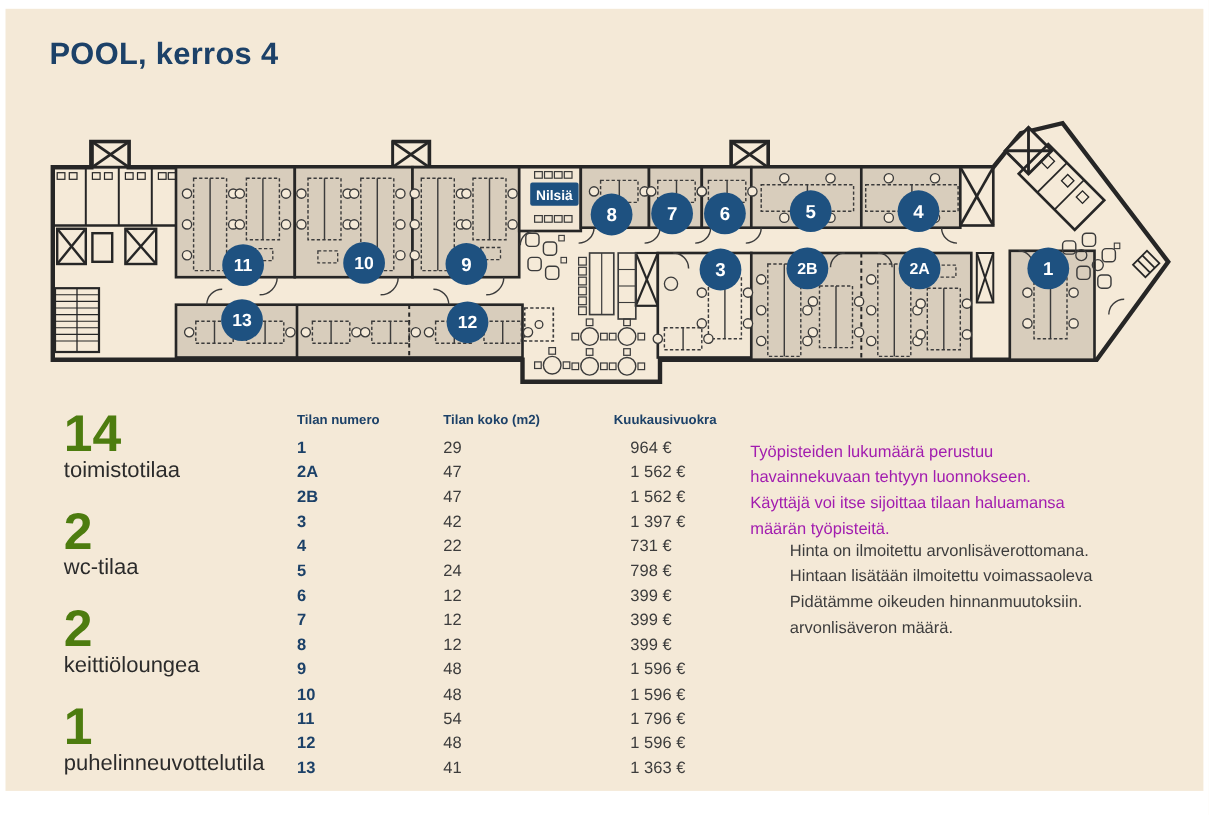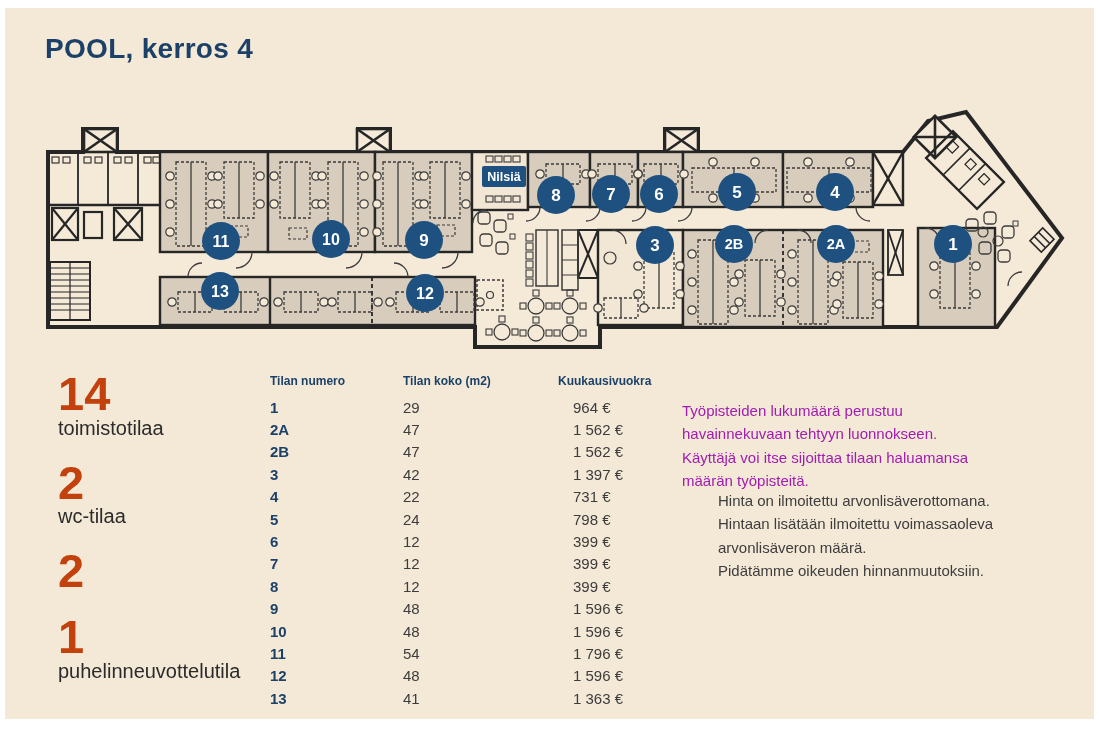--- a/index.html
+++ b/index.html
@@ -18,21 +18,21 @@
     position:absolute;left:45px;top:33px;
     font-size:28px;font-weight:800;color:#1c4168;letter-spacing:.3px;
   }
   .plan{position:absolute;left:40px;top:95px;}
   svg text{font-family:"Liberation Sans", sans-serif;}
   .badge-text{fill:#ffffff;font-weight:bold;text-anchor:middle;}
 
   
   .stats{position:absolute;left:58px;top:372px;width:200px;}
   .stat-block{margin-bottom:21px;}
-  .stat-value{font-size:47px;font-weight:800;color:#c2410c;line-height:.95;}
+  .stat-value{font-size:47px;font-weight:800;color:#4d7c0f;line-height:.95;}
   .stat-label{font-size:20px;color:#2b2b2b;margin-top:0;}
 
   
   .table{position:absolute;left:270px;top:374px;}
   .thead{display:grid;grid-template-columns:133px 155px 170px;margin-bottom:8px;}
   .thead div{font-size:12px;font-weight:bold;color:#1c4168;}
   .trow{display:grid;grid-template-columns:133px 155px 170px;height:22.4px;align-items:center;}
   .tcell{font-size:15px;color:#3c3c3c;}
   .tcell.c0{font-weight:bold;color:#1c4168;}
   .tcell.c2{padding-left:15px;}
@@ -386,20 +386,21 @@
   <div class="stat-block">
     <div class="stat-value">14</div>
     <div class="stat-label">toimistotilaa</div>
   </div>
   <div class="stat-block">
     <div class="stat-value">2</div>
     <div class="stat-label">wc-tilaa</div>
   </div>
   <div class="stat-block">
     <div class="stat-value">2</div>
+    <div class="stat-label">keittiöloungea</div>
   </div>
   <div class="stat-block">
     <div class="stat-value">1</div>
     <div class="stat-label">puhelinneuvottelutila</div>
   </div>
 </div>
 
 <div class="table">
   <div class="thead">
     <div>Tilan numero</div>
@@ -477,15 +478,15 @@
         <div class="tcell c1">41</div>
         <div class="tcell c2">1 363 €</div>
       </div>
     </div>
 </div>
 
 <div class="notes-1">Työpisteiden lukumäärä perustuu havainnekuvaan tehtyyn luonnokseen. Käyttäjä voi itse sijoittaa tilaan haluamansa määrän työpisteitä.</div>
 <div class="notes-2">
   <div>Hinta on ilmoitettu arvonlisäverottomana.</div>
   <div>Hintaan lisätään ilmoitettu voimassaoleva</div>
+  <div>Pidätämme oikeuden hinnanmuutoksiin.</div>
   <div>arvonlisäveron määrä.</div>
-  <div>Pidätämme oikeuden hinnanmuutoksiin.</div>
 </div>
 
 </body></html>

